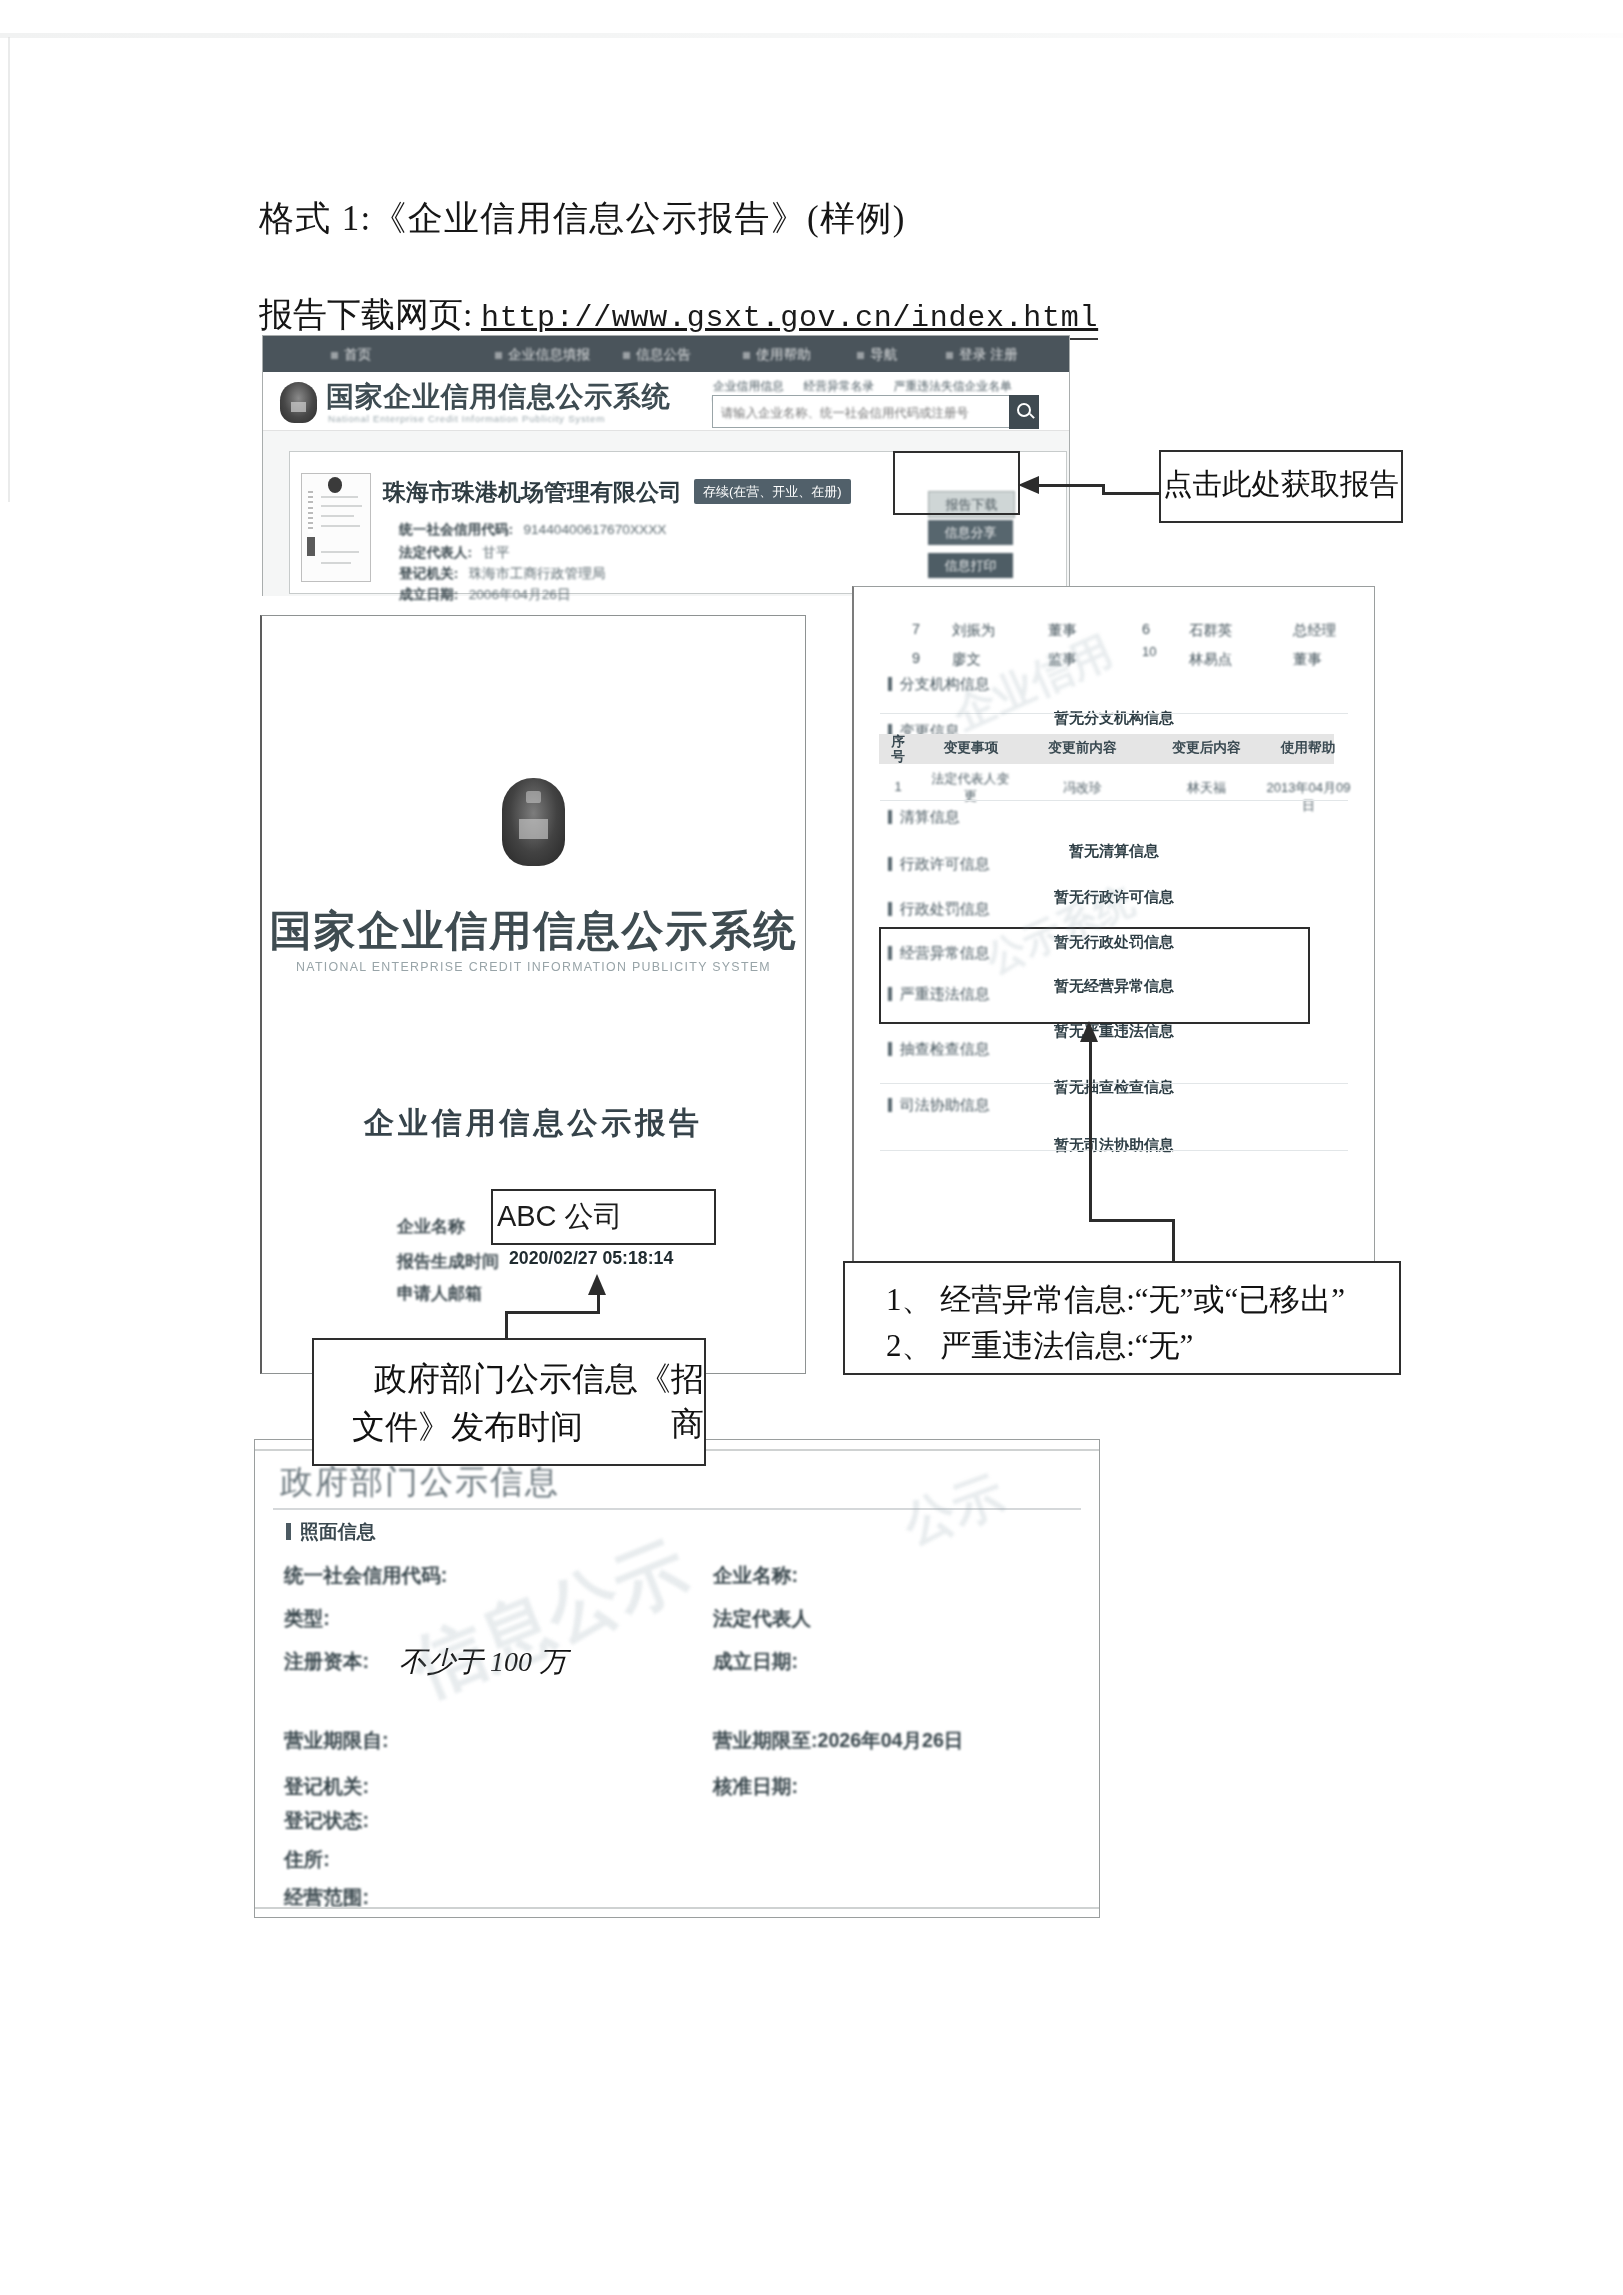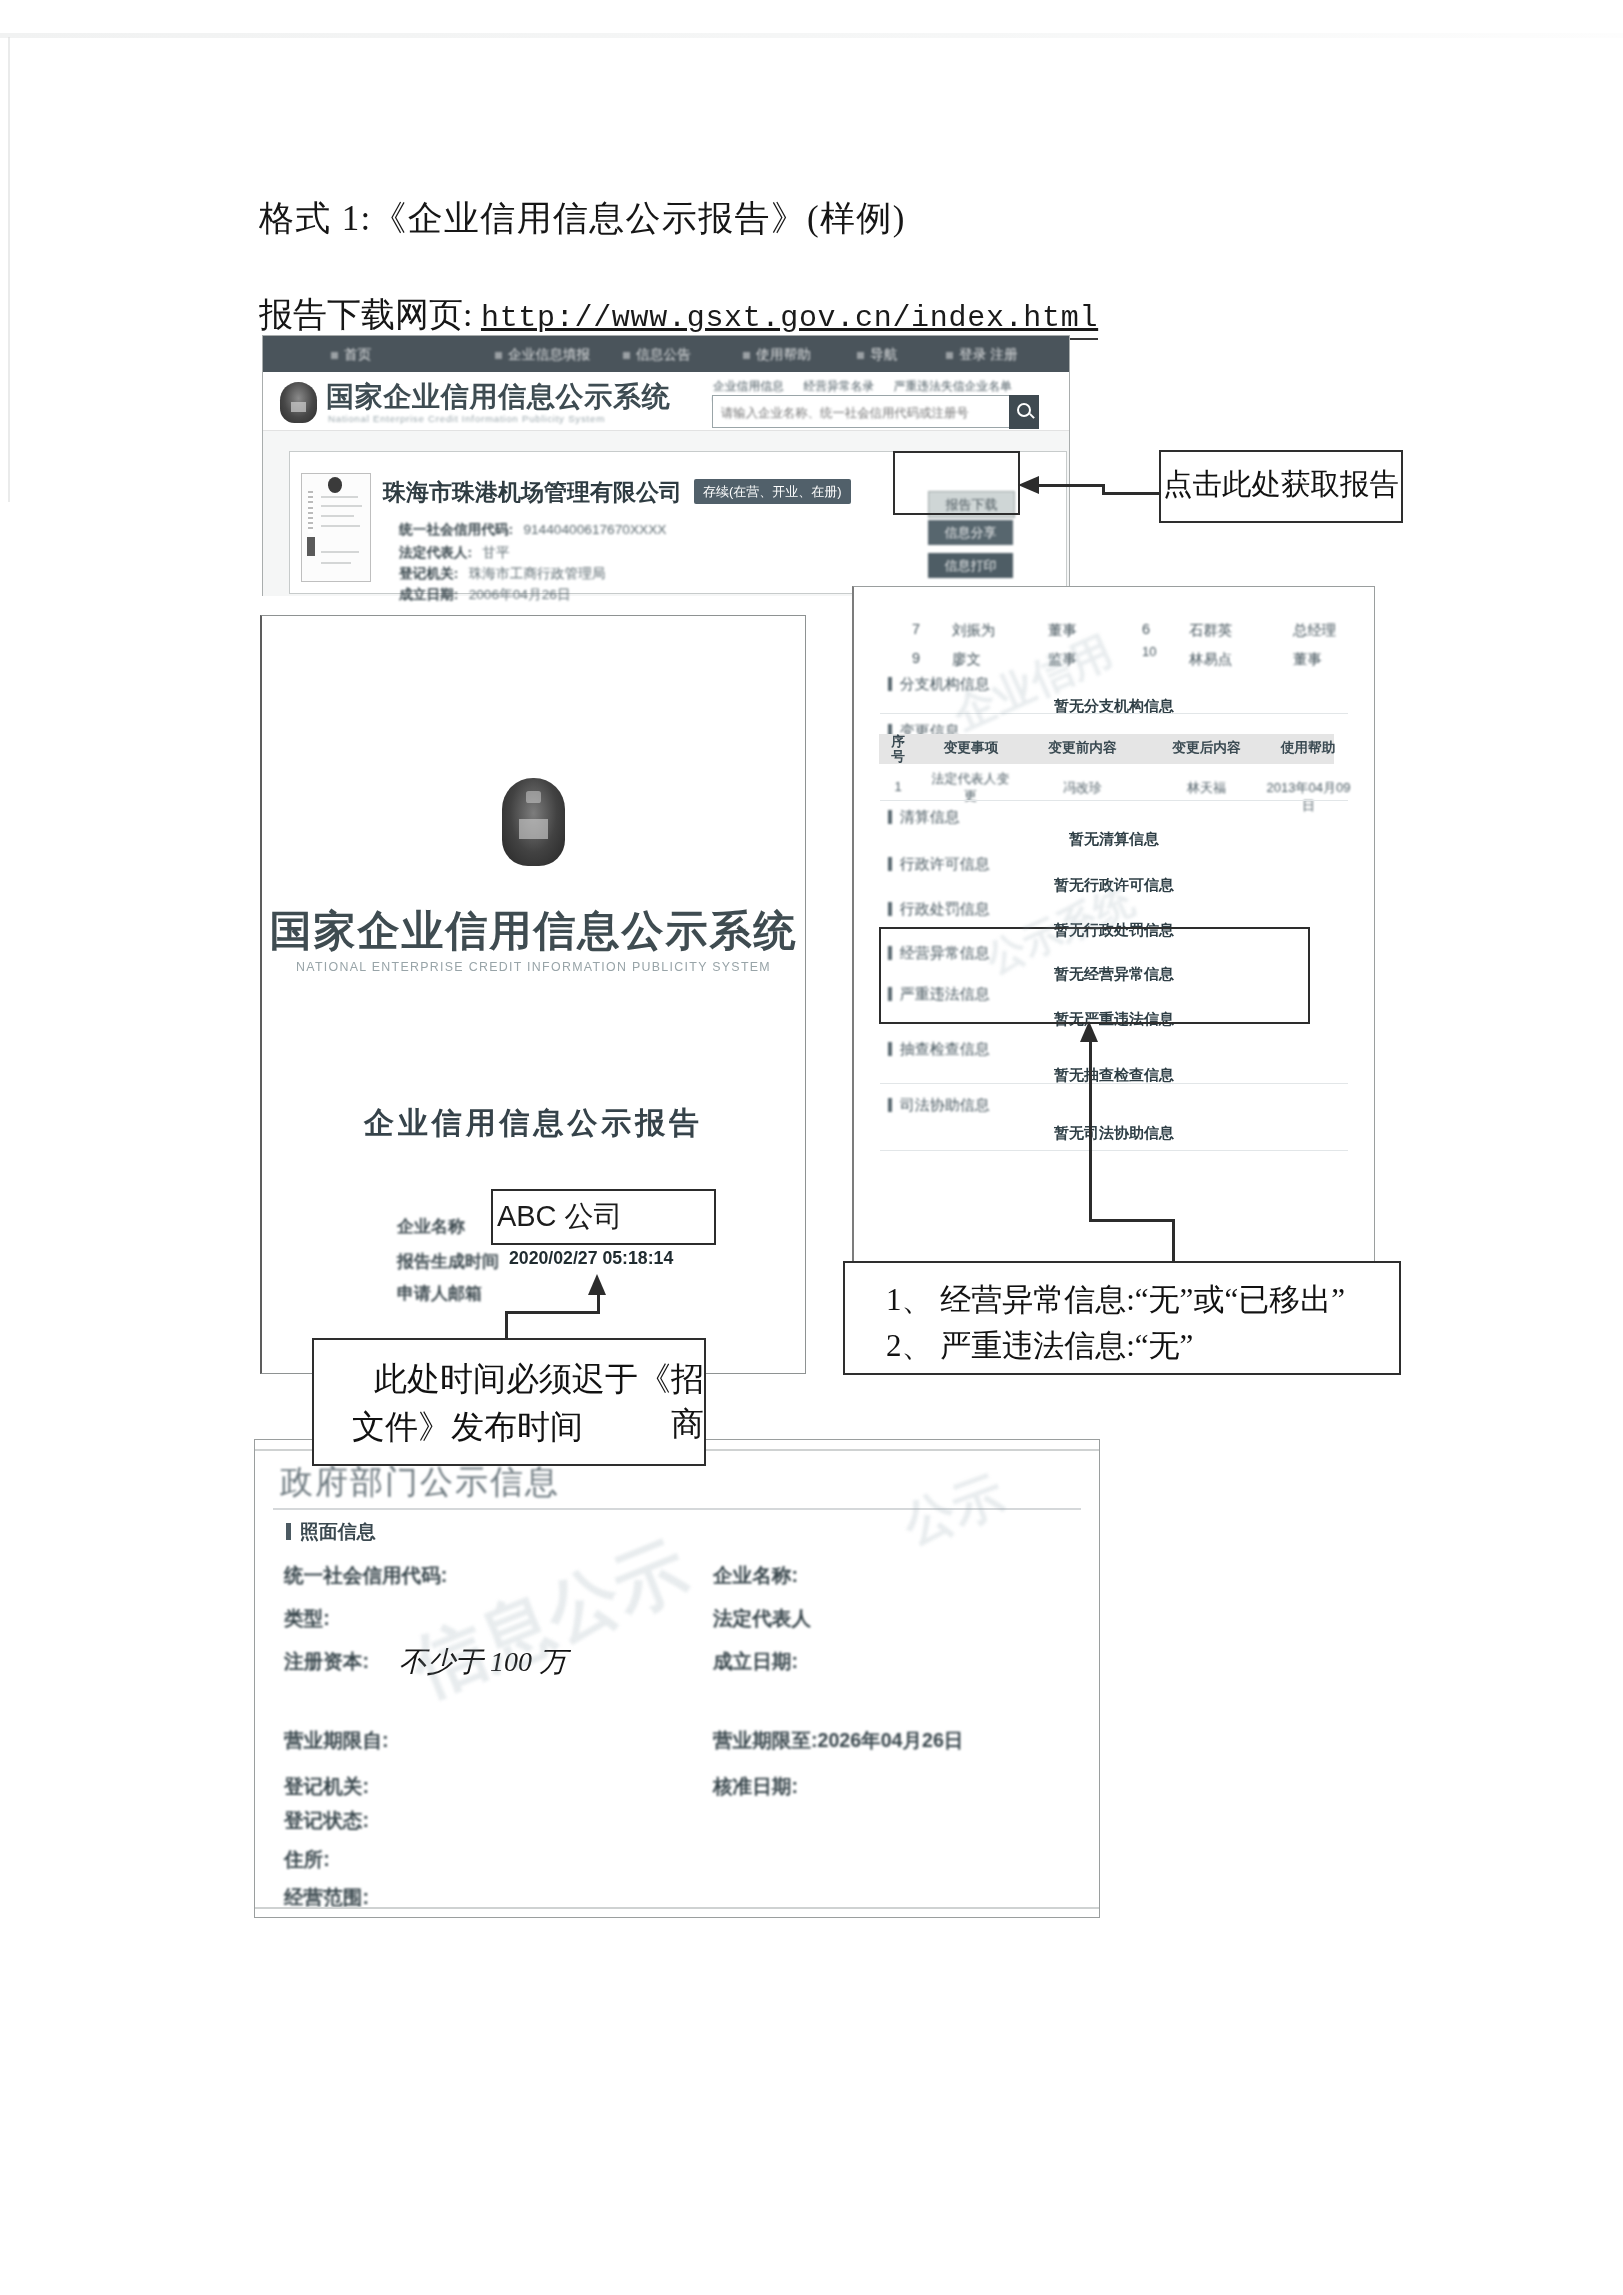--- a/index.html
+++ b/index.html
@@ -77,21 +77,21 @@
   .cov-rep{left:0;top:487px;width:100%;font-size:30px;font-weight:bold;color:#36434a;letter-spacing:3.9px;}
   .cov-lab{position:absolute;left:135px;font-size:17px;font-weight:bold;color:#3a474d;}
   .namebox{left:229px;top:573px;width:217px;height:52px;border:2px solid #2c2c2c;font-size:29px;color:#1c1c1c;line-height:51px;padding-left:3.9px;}
   .cov-time{left:247px;top:632px;font-size:17.7px;font-weight:bold;color:#202c30;}
 
   
   .panel{left:852px;top:586px;width:520px;height:674px;background:#fff;border:1.3px solid #9a9e9e;border-left:2px solid #7c7c7c;}
   .pp{position:absolute;font-size:14.4px;color:#42525a;white-space:nowrap;}
   .sec{position:absolute;left:34px;font-size:15px;color:#44545c;white-space:nowrap;}
   .bar{display:inline-block;width:3.9px;height:14.4px;background:#5b6a72;margin-right:7.9px;vertical-align:-2px;}
-  .empty{position:absolute;left:0;width:100%;text-align:center;font-size:15px;font-weight:bold;color:#2f3f46;}
+  .empty{position:absolute;left:0;width:100%;text-align:center;font-size:15px;font-weight:bold;color:#2f3f46;margin-top:12px;}
   .pdiv{position:absolute;left:26px;right:26px;height:1.3px;background:#e2e6e8;}
   .thead{left:25px;width:455px;height:30px;background:#e5e5e5;}
   .th{position:absolute;top:5.2px;font-size:13.7px;font-weight:bold;color:#3a4a52;text-align:center;}
   .td{position:absolute;font-size:13px;color:#4a5a62;text-align:center;}
   .stack{display:inline-block;width:17px;word-break:break-all;line-height:1.05;}
   .hl-box{left:25px;top:340px;width:427px;height:93px;border:2.6px solid #2d2d2d;z-index:5;}
 
   
   .gov{left:254px;top:1439px;width:844px;height:477px;background:#fff;border:1.3px solid #9a9e9e;}
   .gov-topline{left:0;top:9.2px;width:100%;height:2px;background:#cfd2d2;}
@@ -202,21 +202,21 @@
     <span class="cov-lab fz2" style="top:634px">报告生成时间</span>
     <span class="abs cov-time fz1">2020/02/27 05:18:14</span>
     <span class="cov-lab fz2" style="top:666px">申请人邮箱</span>
   </div>
 
   <div class="abs arr-up" style="left:588px;top:1274px"></div>
   <div class="abs seg" style="left:597px;top:1293px;width:2.6px;height:19.6px"></div>
   <div class="abs seg" style="left:505px;top:1311px;width:95px;height:2.6px"></div>
   <div class="abs seg" style="left:505px;top:1311px;width:2.6px;height:29.5px"></div>
   <div class="abs note serif" style="left:312px;top:1338px;width:390px;height:124px;font-size:33px">
-    <span class="abs" style="left:38px;top:17px">此处时间必须迟于《招商</span>
+    <span class="abs" style="left:38px;top:17px">政府部门公示信息《招商</span>
     <span class="abs" style="left:38px;top:65px">文件》发布时间</span>
   </div>
 
   <div class="abs panel fz1">
 
     <span class="pp fz2" style="left:58px;top:34px">7</span>
     <span class="pp fz2" style="left:98px;top:34px">刘振为</span>
     <span class="pp fz2" style="left:194px;top:34px">董事</span>
     <span class="pp fz2" style="left:288px;top:34px">6</span>
     <span class="pp fz2" style="left:335px;top:34px">石群英</span>

